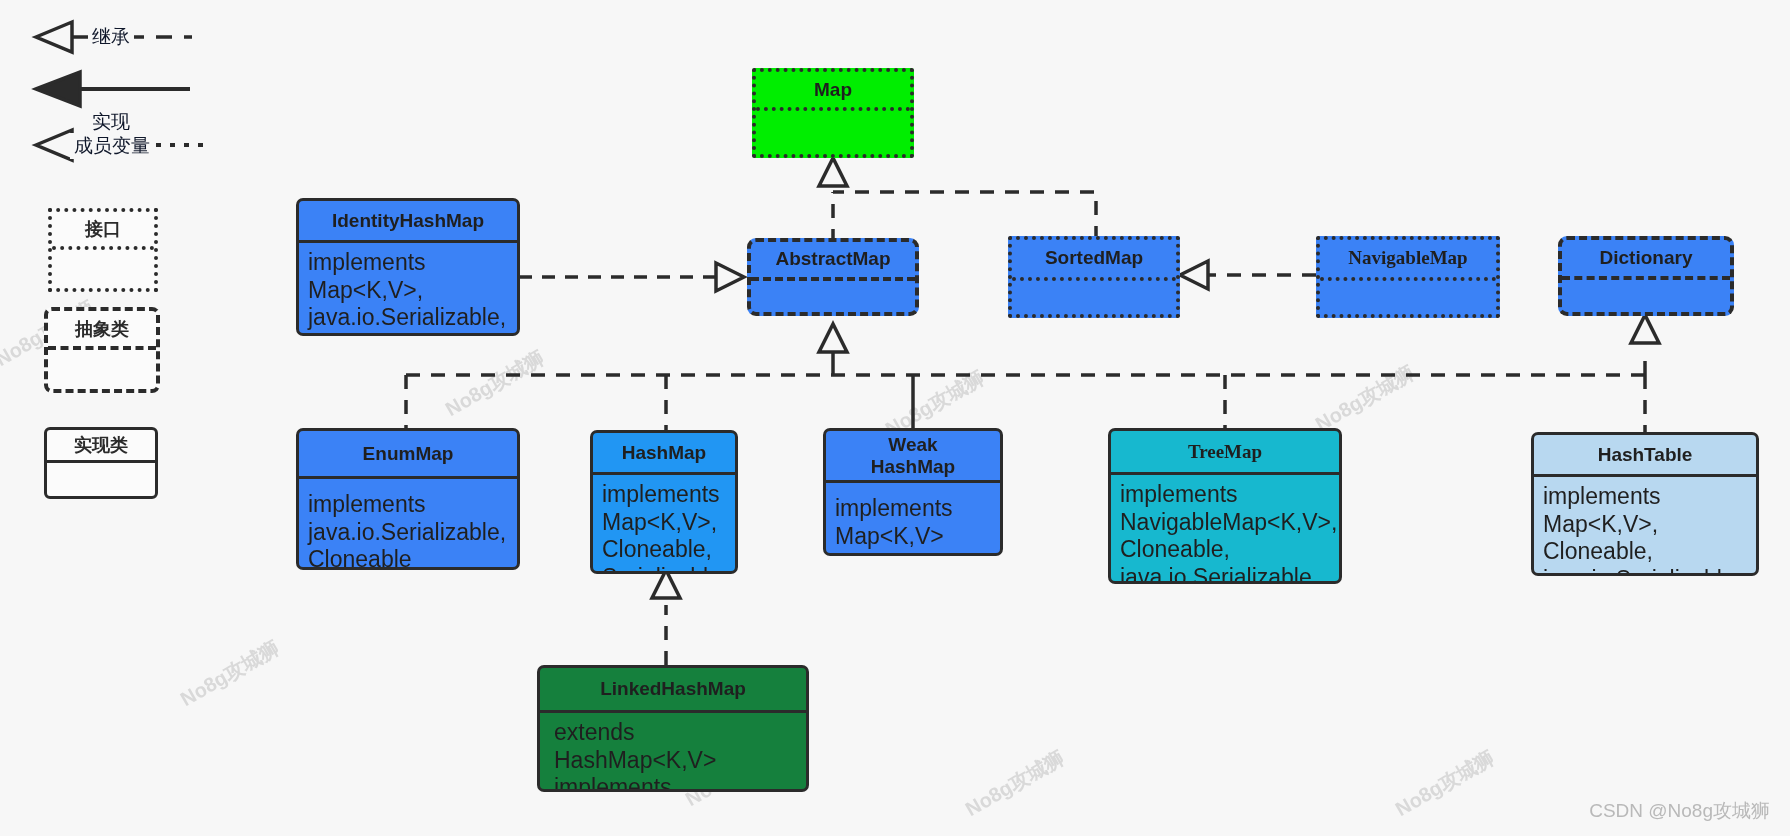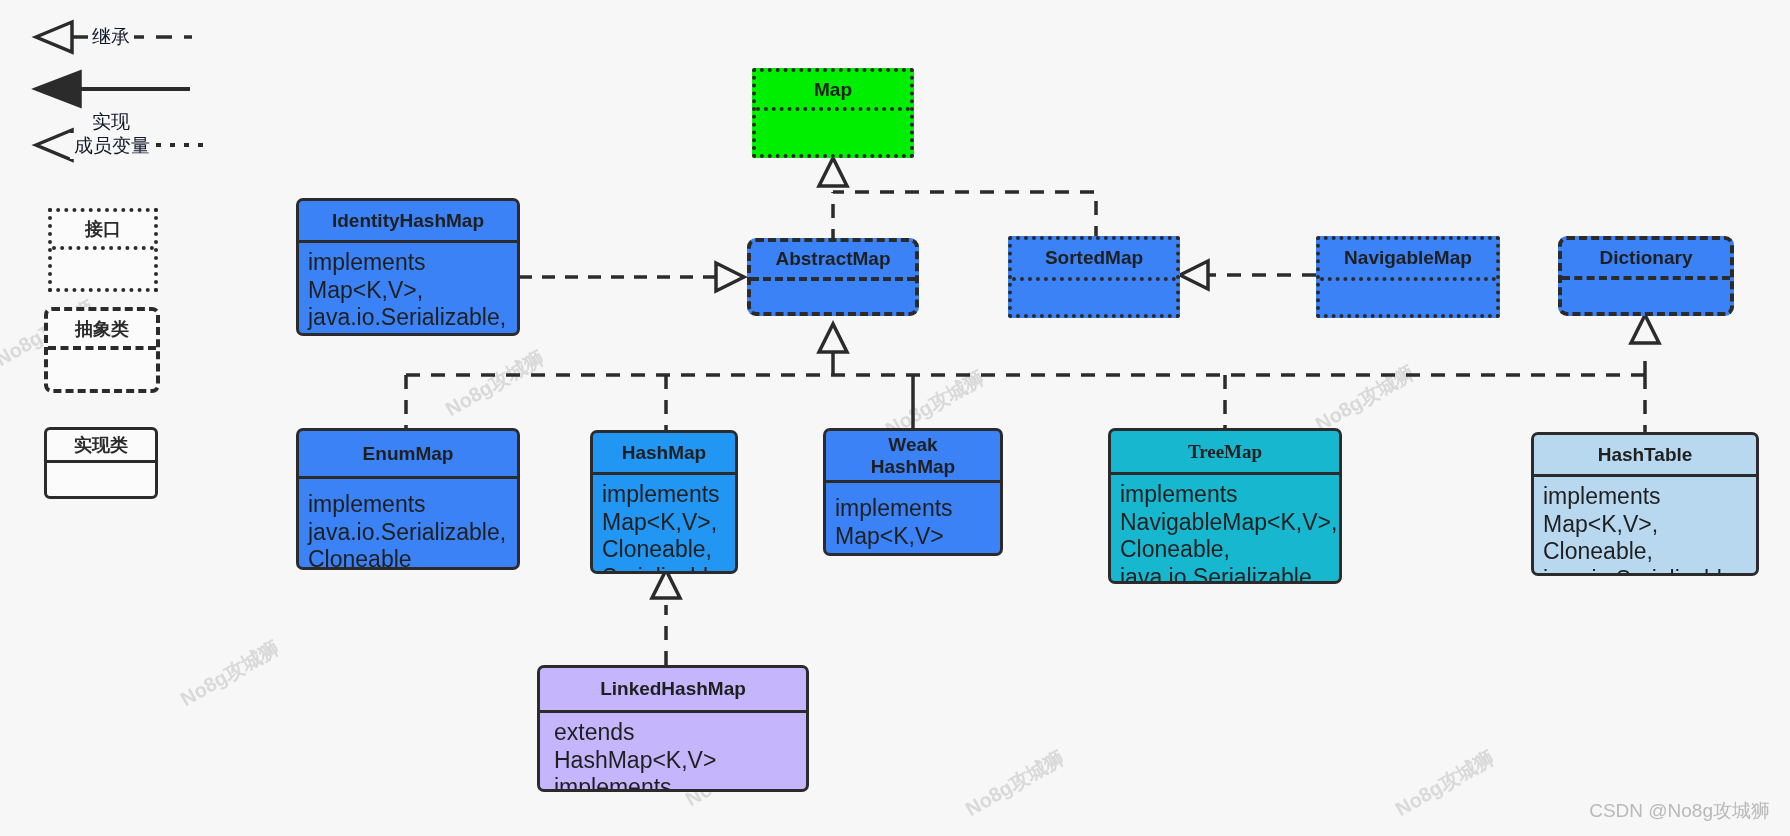--- a/index.html
+++ b/index.html
@@ -210,21 +210,21 @@
     <div class="uml-head uml-sep-dashed" style="height:55%;">AbstractMap</div>
     <div class="uml-body"></div>
   </div>
 
   <div class="uml-box iface" style="left:1008px; top:236px; width:172px; height:82px;">
     <div class="uml-head uml-sep-dotted" style="height:55%;">SortedMap</div>
     <div class="uml-body"></div>
   </div>
 
   <div class="uml-box iface" style="left:1316px; top:236px; width:184px; height:82px;">
-    <div class="uml-head uml-sep-dotted" style="height:55%;">NavigableMap</div>
+    <div class="uml-head uml-sep-dotted" style="height:55%;font-family:Liberation Serif, serif;">NavigableMap</div>
     <div class="uml-body"></div>
   </div>
 
   <div class="uml-box abstract" style="left:1558px; top:236px; width:176px; height:80px;">
     <div class="uml-head uml-sep-dashed" style="height:55%;">Dictionary</div>
     <div class="uml-body"></div>
   </div>
 
   <div class="uml-box" style="left:296px; top:198px; width:224px; height:138px;">
     <div class="uml-head uml-sep-solid" style="height:42px;">IdentityHashMap</div>
@@ -265,21 +265,21 @@
   </div>
 
   <div class="uml-box" style="left:1531px; top:432px; width:228px; height:144px; background:#b8d8f0;">
     <div class="uml-head uml-sep-solid" style="height:42px;">HashTable</div>
     <div class="uml-body">implements
 Map&lt;K,V&gt;,
 Cloneable,
 java.io.Serializable</div>
   </div>
 
-  <div class="uml-box" style="left:537px; top:665px; width:272px; height:127px; background:#c4b5fd;">
+  <div class="uml-box" style="left:537px; top:665px; width:272px; height:127px; background:#15803d;">
     <div class="uml-head uml-sep-solid" style="height:45px;">LinkedHashMap</div>
     <div class="uml-body centered" style="text-align:left; padding-left:14px;">extends HashMap&lt;K,V&gt;
 implements
 Map&lt;K,V&gt;</div>
   </div>
 
   <div class="footer-credit">CSDN @No8g攻城狮</div>
 
 </div>
 

